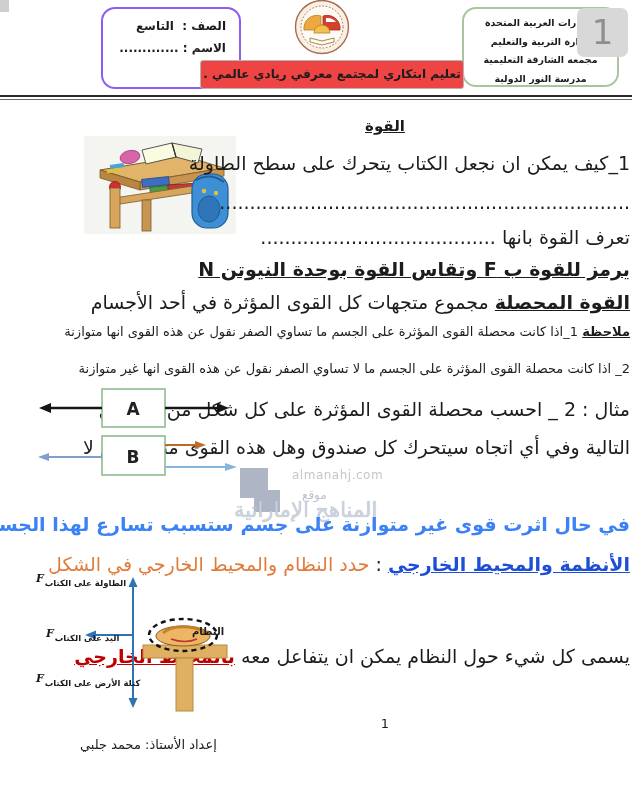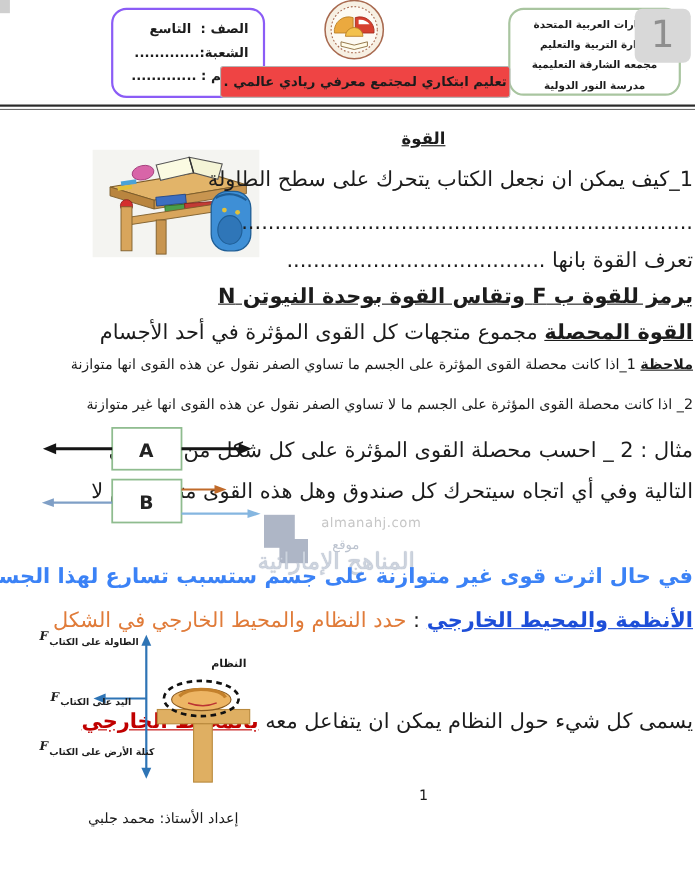--- a/index.html
+++ b/index.html
@@ -42,21 +42,20 @@
 </style>
 </head>
 <body>
 
 <div class="page">
 
   <div class="abs corner-mark"></div>
 
   <div class="abs student-box ar">
     <div><span>الصف :</span>&nbsp;&nbsp;<span>التاسع</span></div>
-    <div><span>الشعبة:</span><span>.............</span></div>
     <div><span>الاسم :</span> <span>.............</span></div>
   </div>
 
   <svg class="abs" style="left:266px;top:0;width:112px;height:58px" viewBox="0 0 112 58">
     <circle cx="56" cy="27" r="26.5" fill="#f7f0e3" stroke="#a86a50" stroke-width="1.4"></circle>
     <circle cx="56" cy="27" r="21" fill="#fdfaf3" stroke="#a86a50" stroke-width="1" stroke-dasharray="1.6,1.8"></circle>
     <path d="M38 30 A13 13 0 0 1 55 16 L55 30 Z" fill="#eba93f" stroke="#b97e22" stroke-width="0.8"></path>
     <path d="M74 30 A13 13 0 0 0 57 16 L57 30 Z" fill="#d6402f" stroke="#a32b1e" stroke-width="0.8"></path>
     <path d="M70 22 A11 11 0 0 0 60 18 L60 22 Z" fill="#ffffff"></path>
     <path d="M48 33 a8 8 0 0 1 16 0 Z" fill="#f3c14b" stroke="#b97e22" stroke-width="0.8"></path>
@@ -182,18 +181,18 @@
     </g>
     <g stroke="#2e74b5" fill="#2e74b5">
       <line x1="98" y1="62" x2="59" y2="62" stroke-width="2"></line>
       <polygon points="50,62 61,57.5 61,66.5" stroke="none"></polygon>
     </g>
   </svg>
 
   <div class="abs flabel" style="left:36px;top:576px"><span>الطاولة على الكتاب</span><span class="fsym">F</span></div>
   <div class="abs flabel" style="left:46px;top:631px"><span>اليد على الكتاب</span><span class="fsym">F</span></div>
   <div class="abs flabel" style="left:36px;top:676px"><span>كتلة الأرض على الكتاب</span><span class="fsym">F</span></div>
-  <div class="abs sys-label ar" style="left:192px;top:598px">النظام</div>
+  <div class="abs sys-label ar" style="left:192px;top:626px">النظام</div>
 
   <div class="abs pageno">1</div>
   <div class="abs footer ar">إعداد الأستاذ: محمد جلبي</div>
 
 </div>
 
 </body></html>

